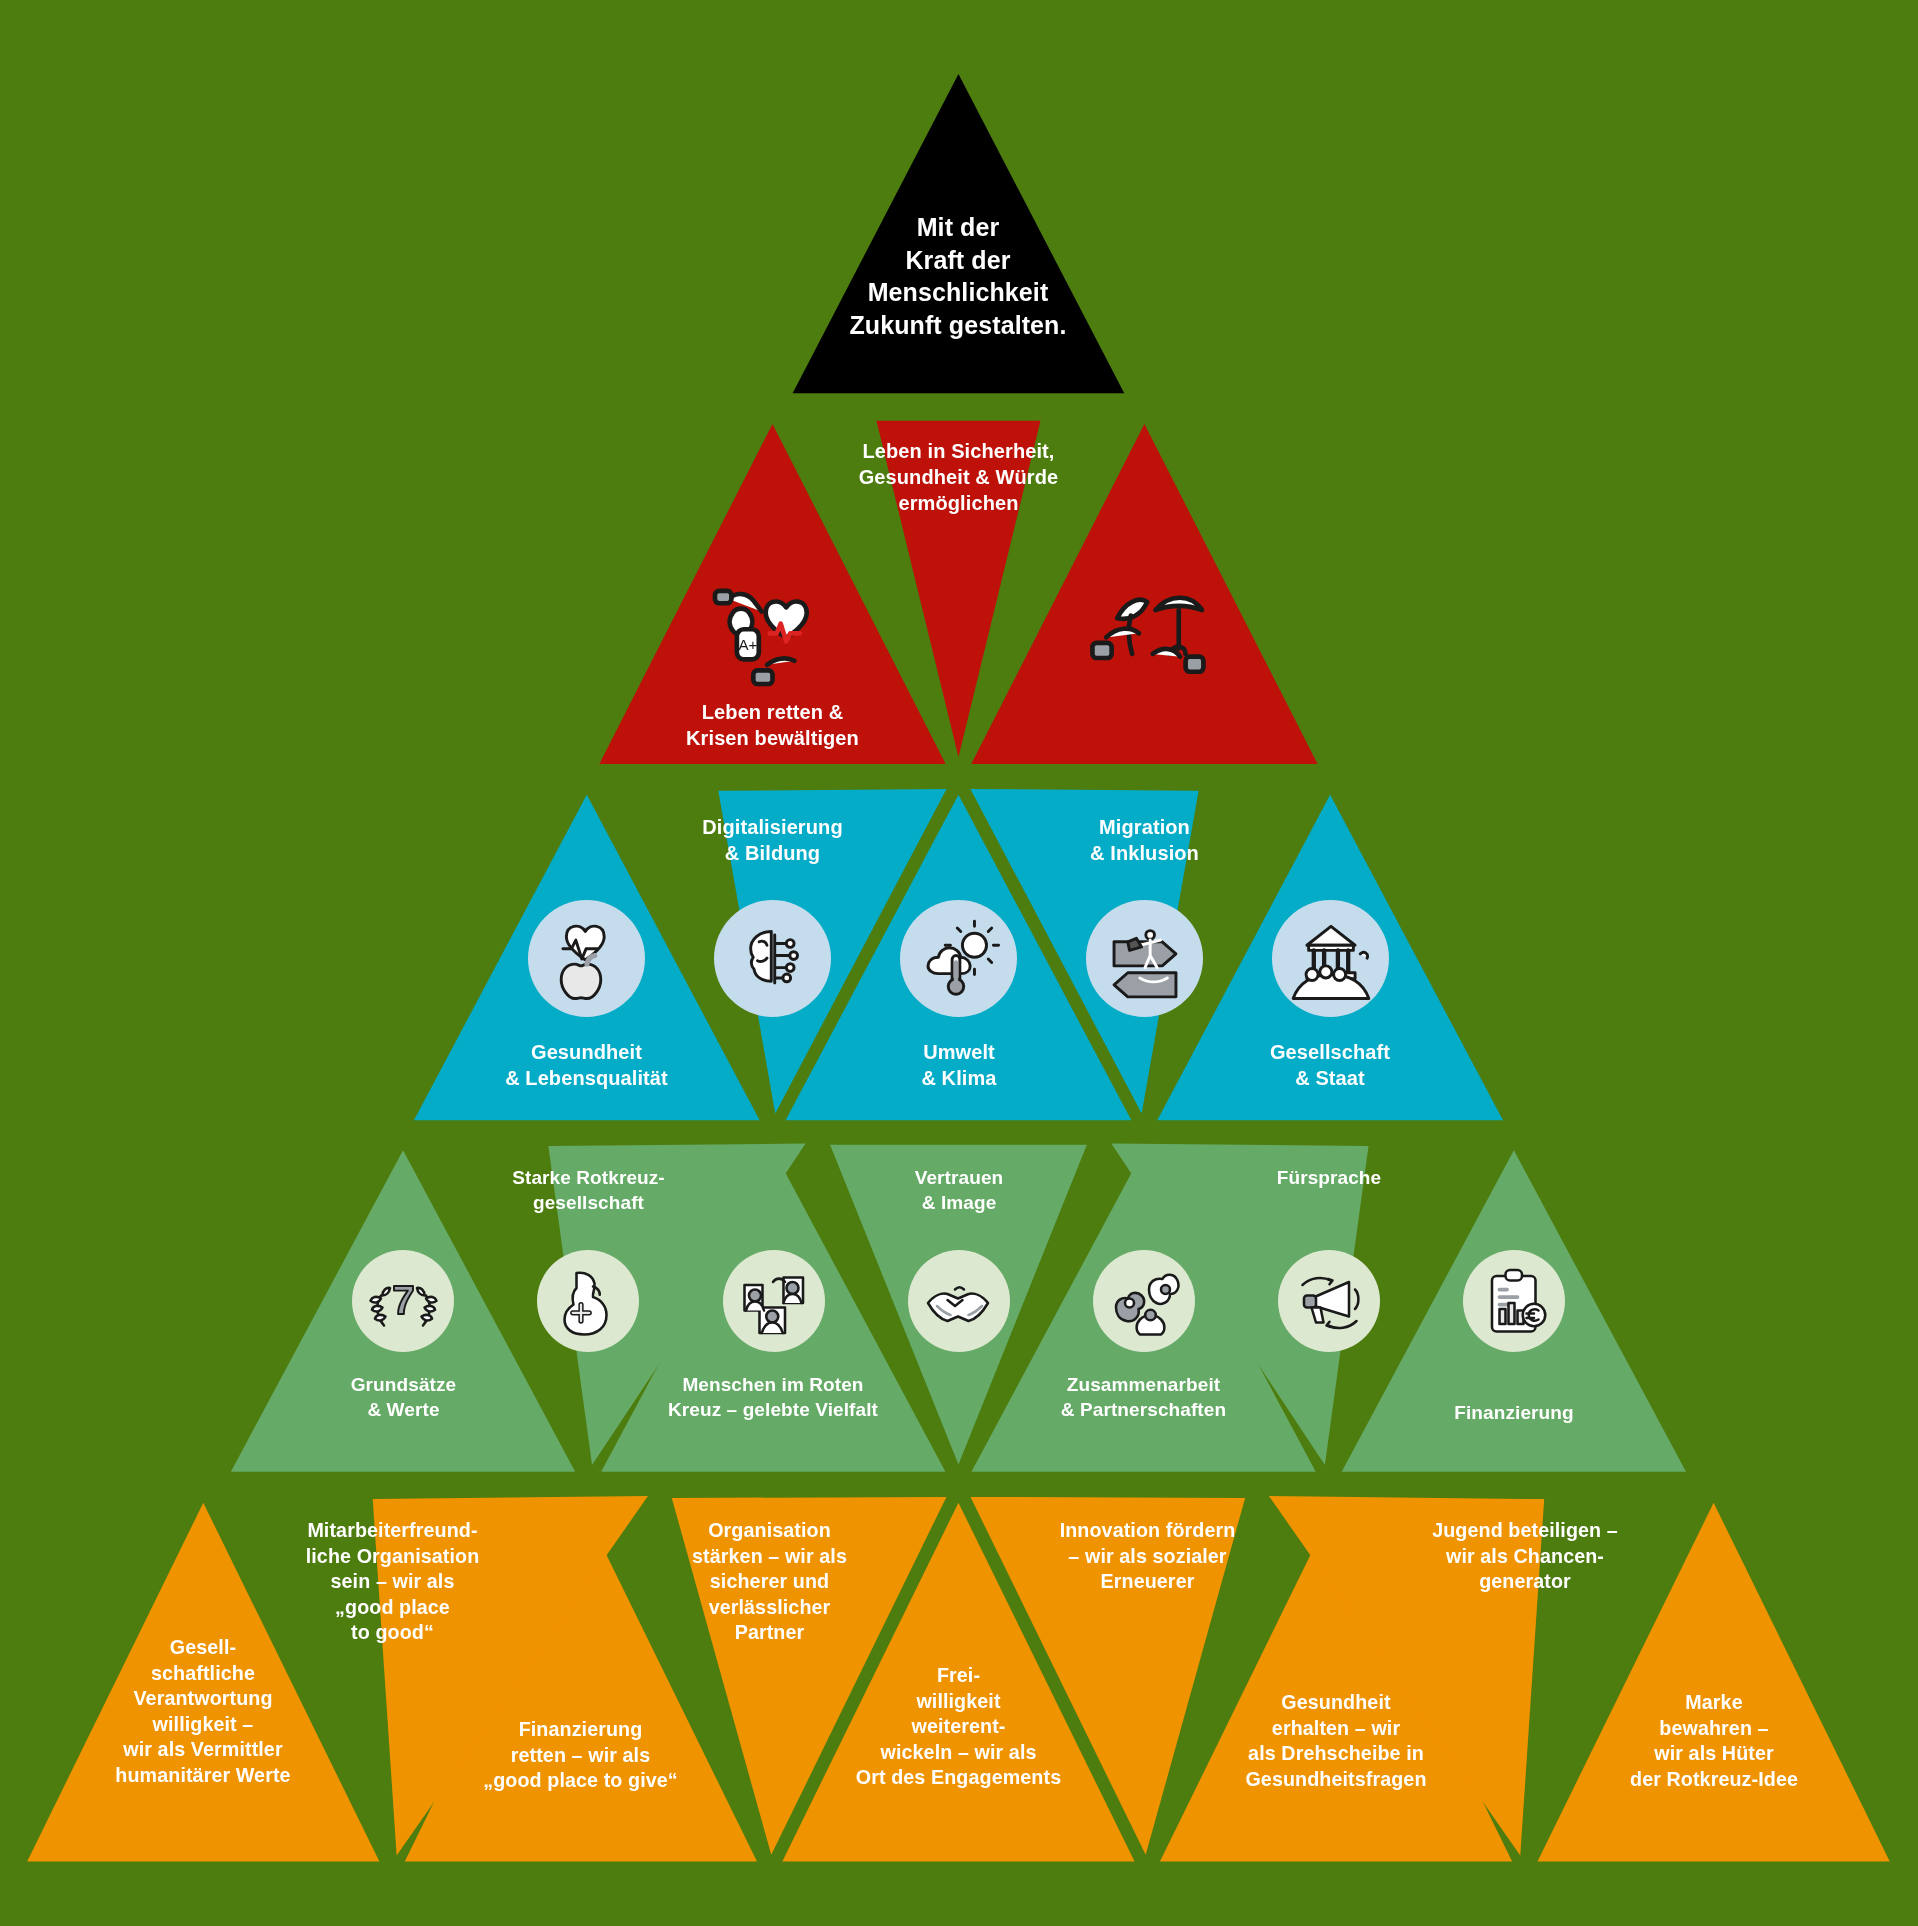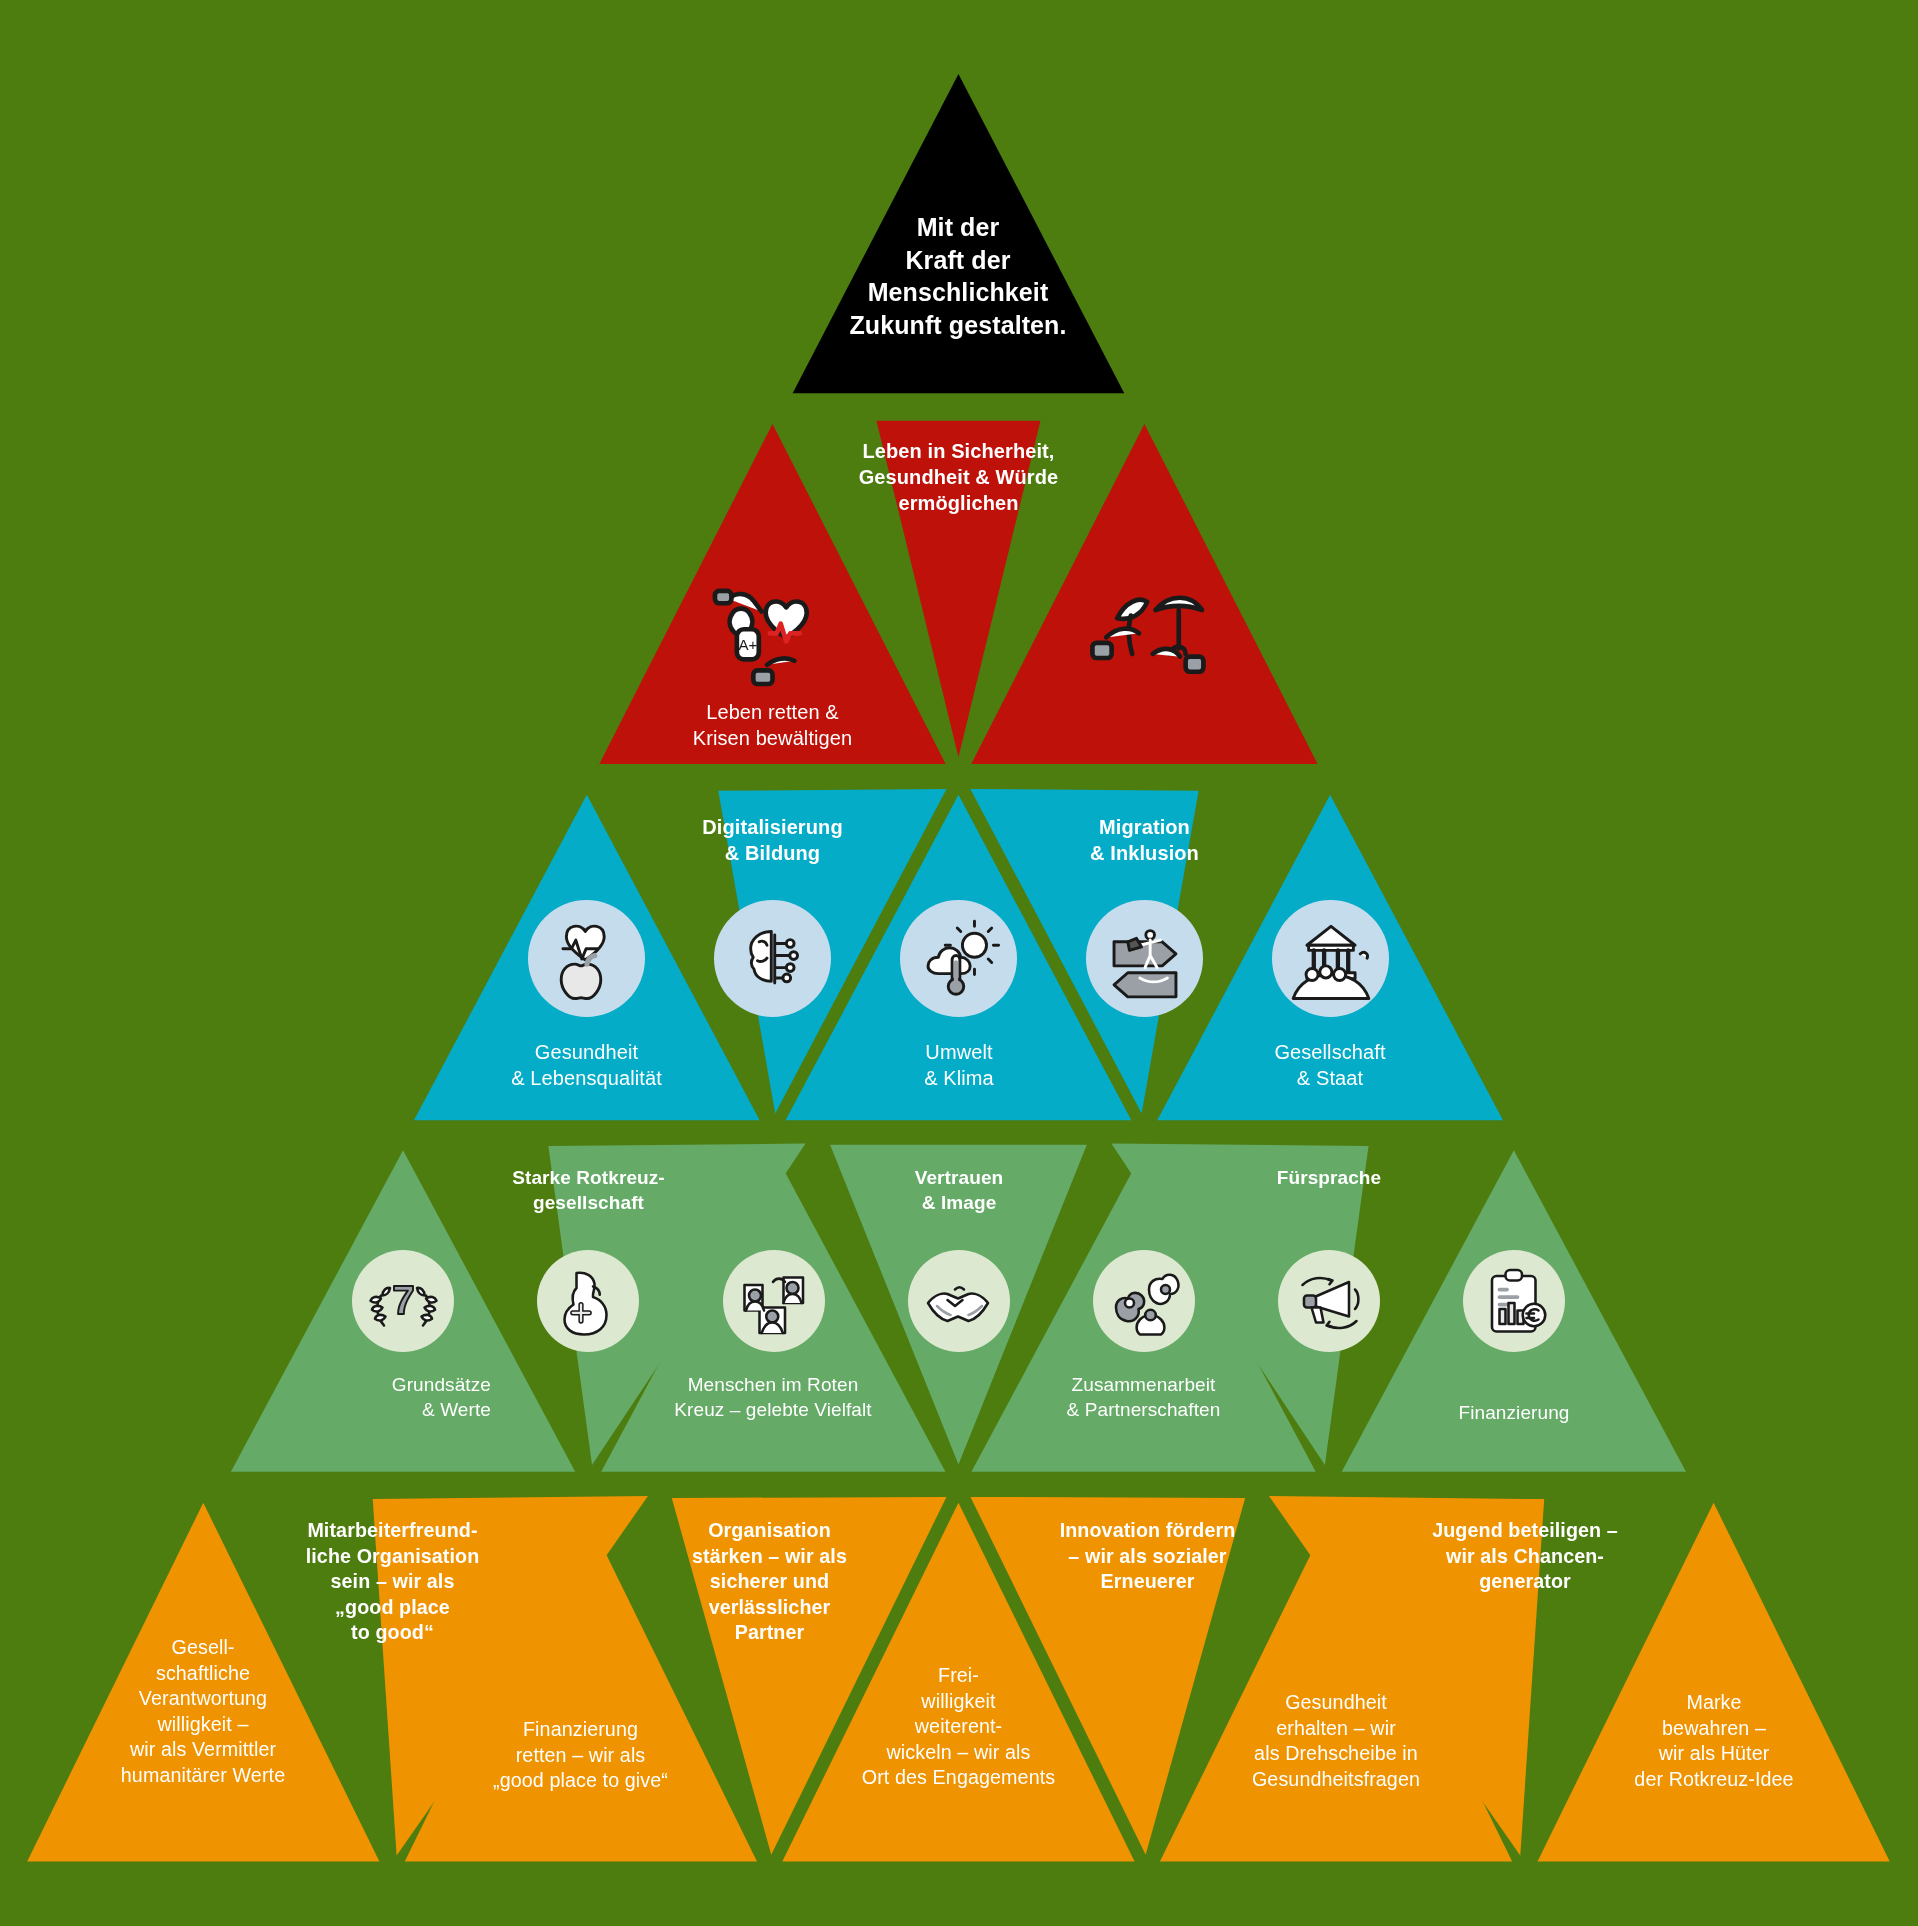--- a/index.html
+++ b/index.html
@@ -2,21 +2,21 @@
 <html style="font-size:8.8px"><head>
 <meta charset="utf-8">
 <title>Rotkreuz-Strategiepyramide</title>
 <style>
   html,body{margin:0;padding:0;background:#ffffff;}
   body{font-family:"Liberation Sans", sans-serif;}
   #stage{position:relative;width:1918px;height:1926px;background:#4d7c0f;overflow:hidden;padding-left:43px;}
   #pyramid{position:absolute;left:0;top:0;width:1918px;height:1926px;}
   .lbl{position:absolute;color:#ffffff;text-align:center;font-weight:700;line-height:1.30;
        letter-spacing:0.1px;pointer-events:none;}
-  .lbl.up{font-weight:400;}
+  .lbl.up{font-weight:700;}
   .icon-wrap{position:absolute;display:flex;align-items:center;justify-content:center;}
   .icon-circle{border-radius:50%;display:flex;align-items:center;justify-content:center;}
   svg.ic{display:block;}
 </style>
 </head>
 <body>
 
 <div id="stage">
   <svg id="pyramid" viewBox="0 0 3508 3522" xmlns="http://www.w3.org/2000/svg">
       <polygon points="1449.72,719.09 2056.28,719.09 1753.00,134.95" fill="#000000"></polygon>
@@ -262,21 +262,21 @@
       <rect x="38" y="8" width="22" height="14" rx="6" fill="#fff"></rect>
       <path d="M30 34h10M30 44h24M30 54h18" stroke="#9aa0a6" stroke-width="5"></path>
       <rect x="30" y="60" width="8" height="20" fill="#e8e8e8"></rect>
       <rect x="42" y="52" width="8" height="28" fill="#e8e8e8"></rect>
       <rect x="54" y="62" width="8" height="18" fill="#e8e8e8"></rect>
       <circle cx="76" cy="68" r="15" fill="#fff"></circle>
       <path d="M82 62c-6-4-13 0-13 6s7 10 13 6M66 66h10M66 72h10" fill="none"></path>
           </svg>
         </div>
       </div>
-      <div class="lbl up" style="font-size: 19px; width: 175px; left: 316px; top: 1373px; text-align: right;">
+      <div class="lbl up" style="font-size: 19px; width: 175px; left: 316px; top: 1373px;">
         <div>Grundsätze</div>
         <div>&amp; Werte</div>
       </div>
       <div class="lbl up" style="font-size: 19px; width: 284px; left: 631px; top: 1373px;">
         <div>Menschen im Roten</div>
         <div>Kreuz – gelebte Vielfalt</div>
       </div>
       <div class="lbl up" style="font-size: 19px; width: 235px; left: 1026px; top: 1373px;">
         <div>Zusammenarbeit</div>
         <div>&amp; Partnerschaften</div>

